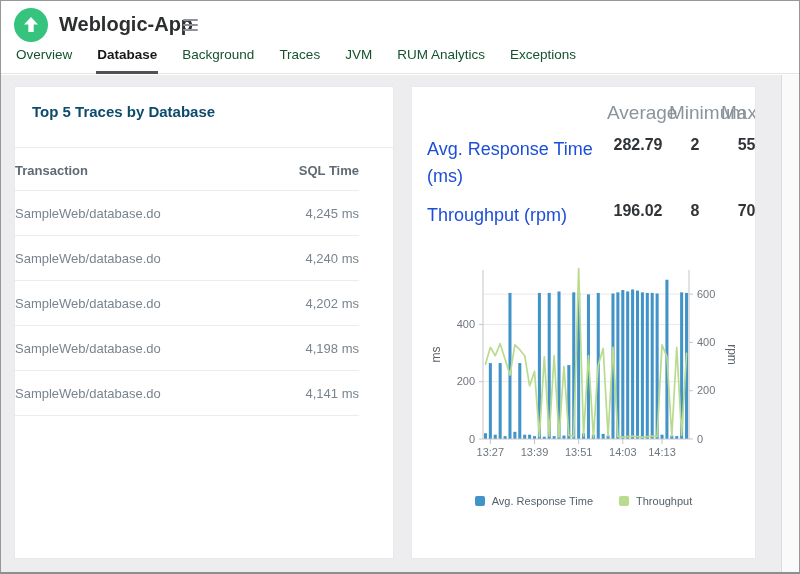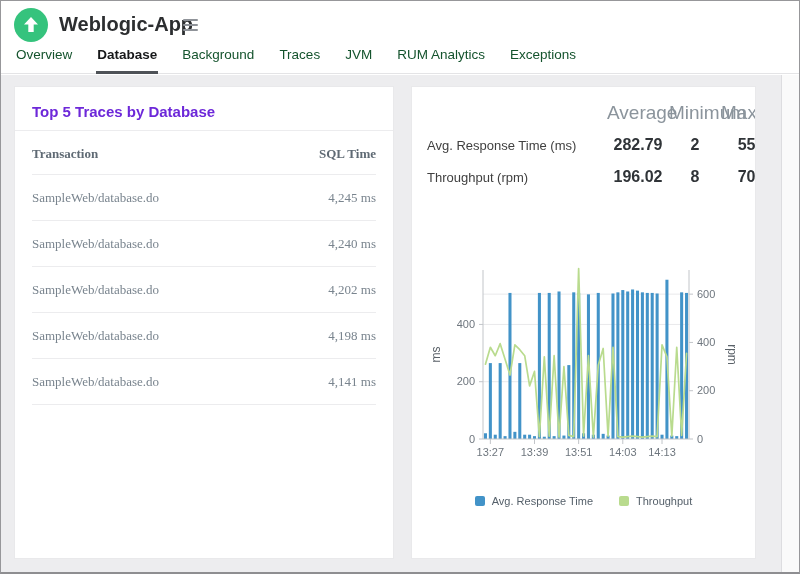--- a/index.html
+++ b/index.html
@@ -20,36 +20,36 @@
   .tab { font-size:13.5px; color:#14532d; padding:0 1px 9px; border-bottom:3px solid transparent; cursor:pointer; }
   .tab.active { color:#17181a; font-weight:bold; border-bottom-color:#4e5257; }
 
   
   .content-bg { position:absolute; top:74px; left:0; right:0; bottom:0; background:#ededef; }
   .scroll-strip { position:absolute; top:74px; right:0; bottom:0; width:18px;
                   background:#fafafa; border-left:1px solid #dddde0; z-index:3; }
   .card { position:absolute; top:85px; height:473px; background:#fff; border:1px solid #e9e9eb; overflow:hidden; }
   .card-left { left:13px; width:380px; }
   .card-right { left:410px; width:345px; }
-  .panel-title { padding:14px 17px 7px; font-size:15px; font-weight:bold; color:#6d28d9;
+  .panel-title { padding:14px 17px 24px; font-size:15px; font-weight:bold; color:#0c4a6e;
                  line-height:1.45; border-bottom:1px solid #ececee; }
 
   
-  .traces-table { width:calc(100% - 34px); margin:0 17px; border-collapse:collapse;font-family:Liberation Serif, serif; }
+  .traces-table { width:calc(100% - 34px); margin:0 0; border-collapse:collapse; }
   .traces-table th { font-size:13px; font-weight:bold; color:#5f6a74; text-align:left;
                      padding:15px 0 12px; border-bottom:1px solid #ececee; }
   .traces-table th.num, .traces-table td.num { text-align:right; }
   .traces-table td { font-size:13px; color:#79848e; padding:15px 0 14px; border-bottom:1px solid #ececee; }
 
   
   .stats { margin-top:13px; width:368px; border-collapse:collapse; table-layout:fixed; }
   .stats col.c-label { width:195px; } .stats col.c-avg { width:62px; }
   .stats col.c-min { width:52px; } .stats col.c-max { width:60px; }
   .stats th { font-size:19px; font-weight:normal; color:#8b949c; text-align:center; padding:2px 0 6px; }
-  .stats td.lbl { font-size:13px; color:#404040; padding:6px 14px 6px 15px; line-height:1.5; vertical-align:top; }
+  .stats td.lbl { font-size:18px; color:#1d4ed8; padding:6px 14px 6px 15px; line-height:1.5; vertical-align:top; }
   .stats td.val { font-size:16px; font-weight:bold; color:#303438; text-align:center; padding:6px 0; vertical-align:top; }
 
   
   .chart-wrap { position:absolute; left:6px; top:172px; width:335px; height:208px; }
   .legend { position:absolute; left:0; right:0; top:408px; display:flex; justify-content:center; gap:26px; }
   .legend-item { display:flex; align-items:center; gap:7px; cursor:pointer; }
   .legend-swatch { width:10px; height:10px; border-radius:2px; }
   .legend-label { font-size:11px; color:#55606a; }
 </style>
 </head>

